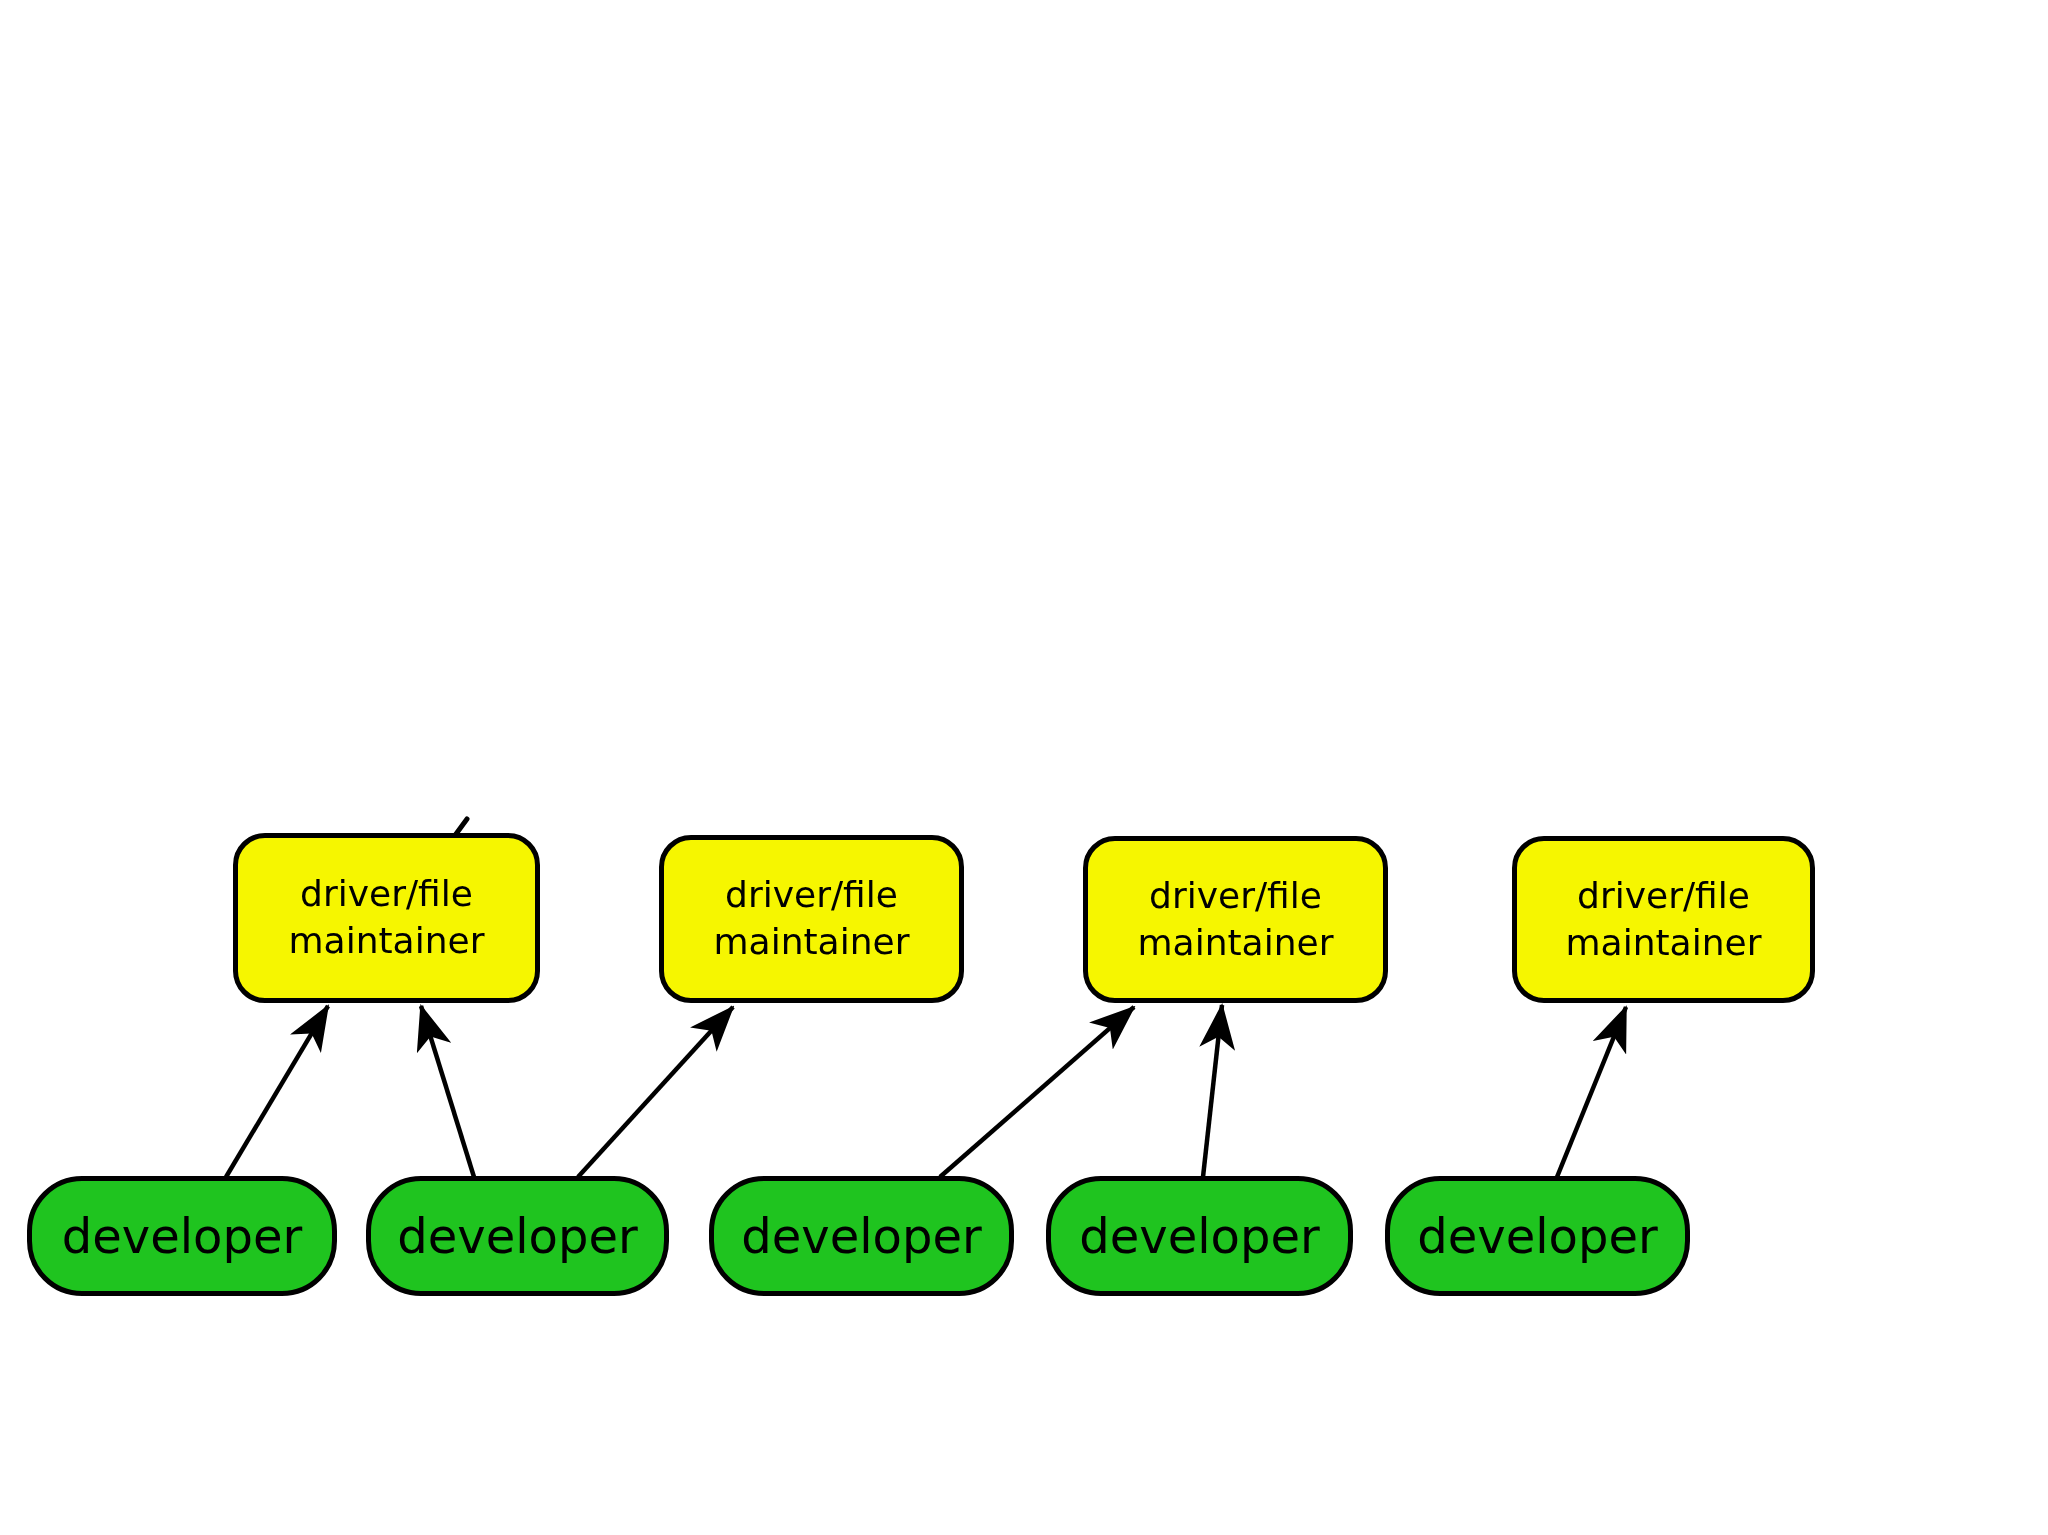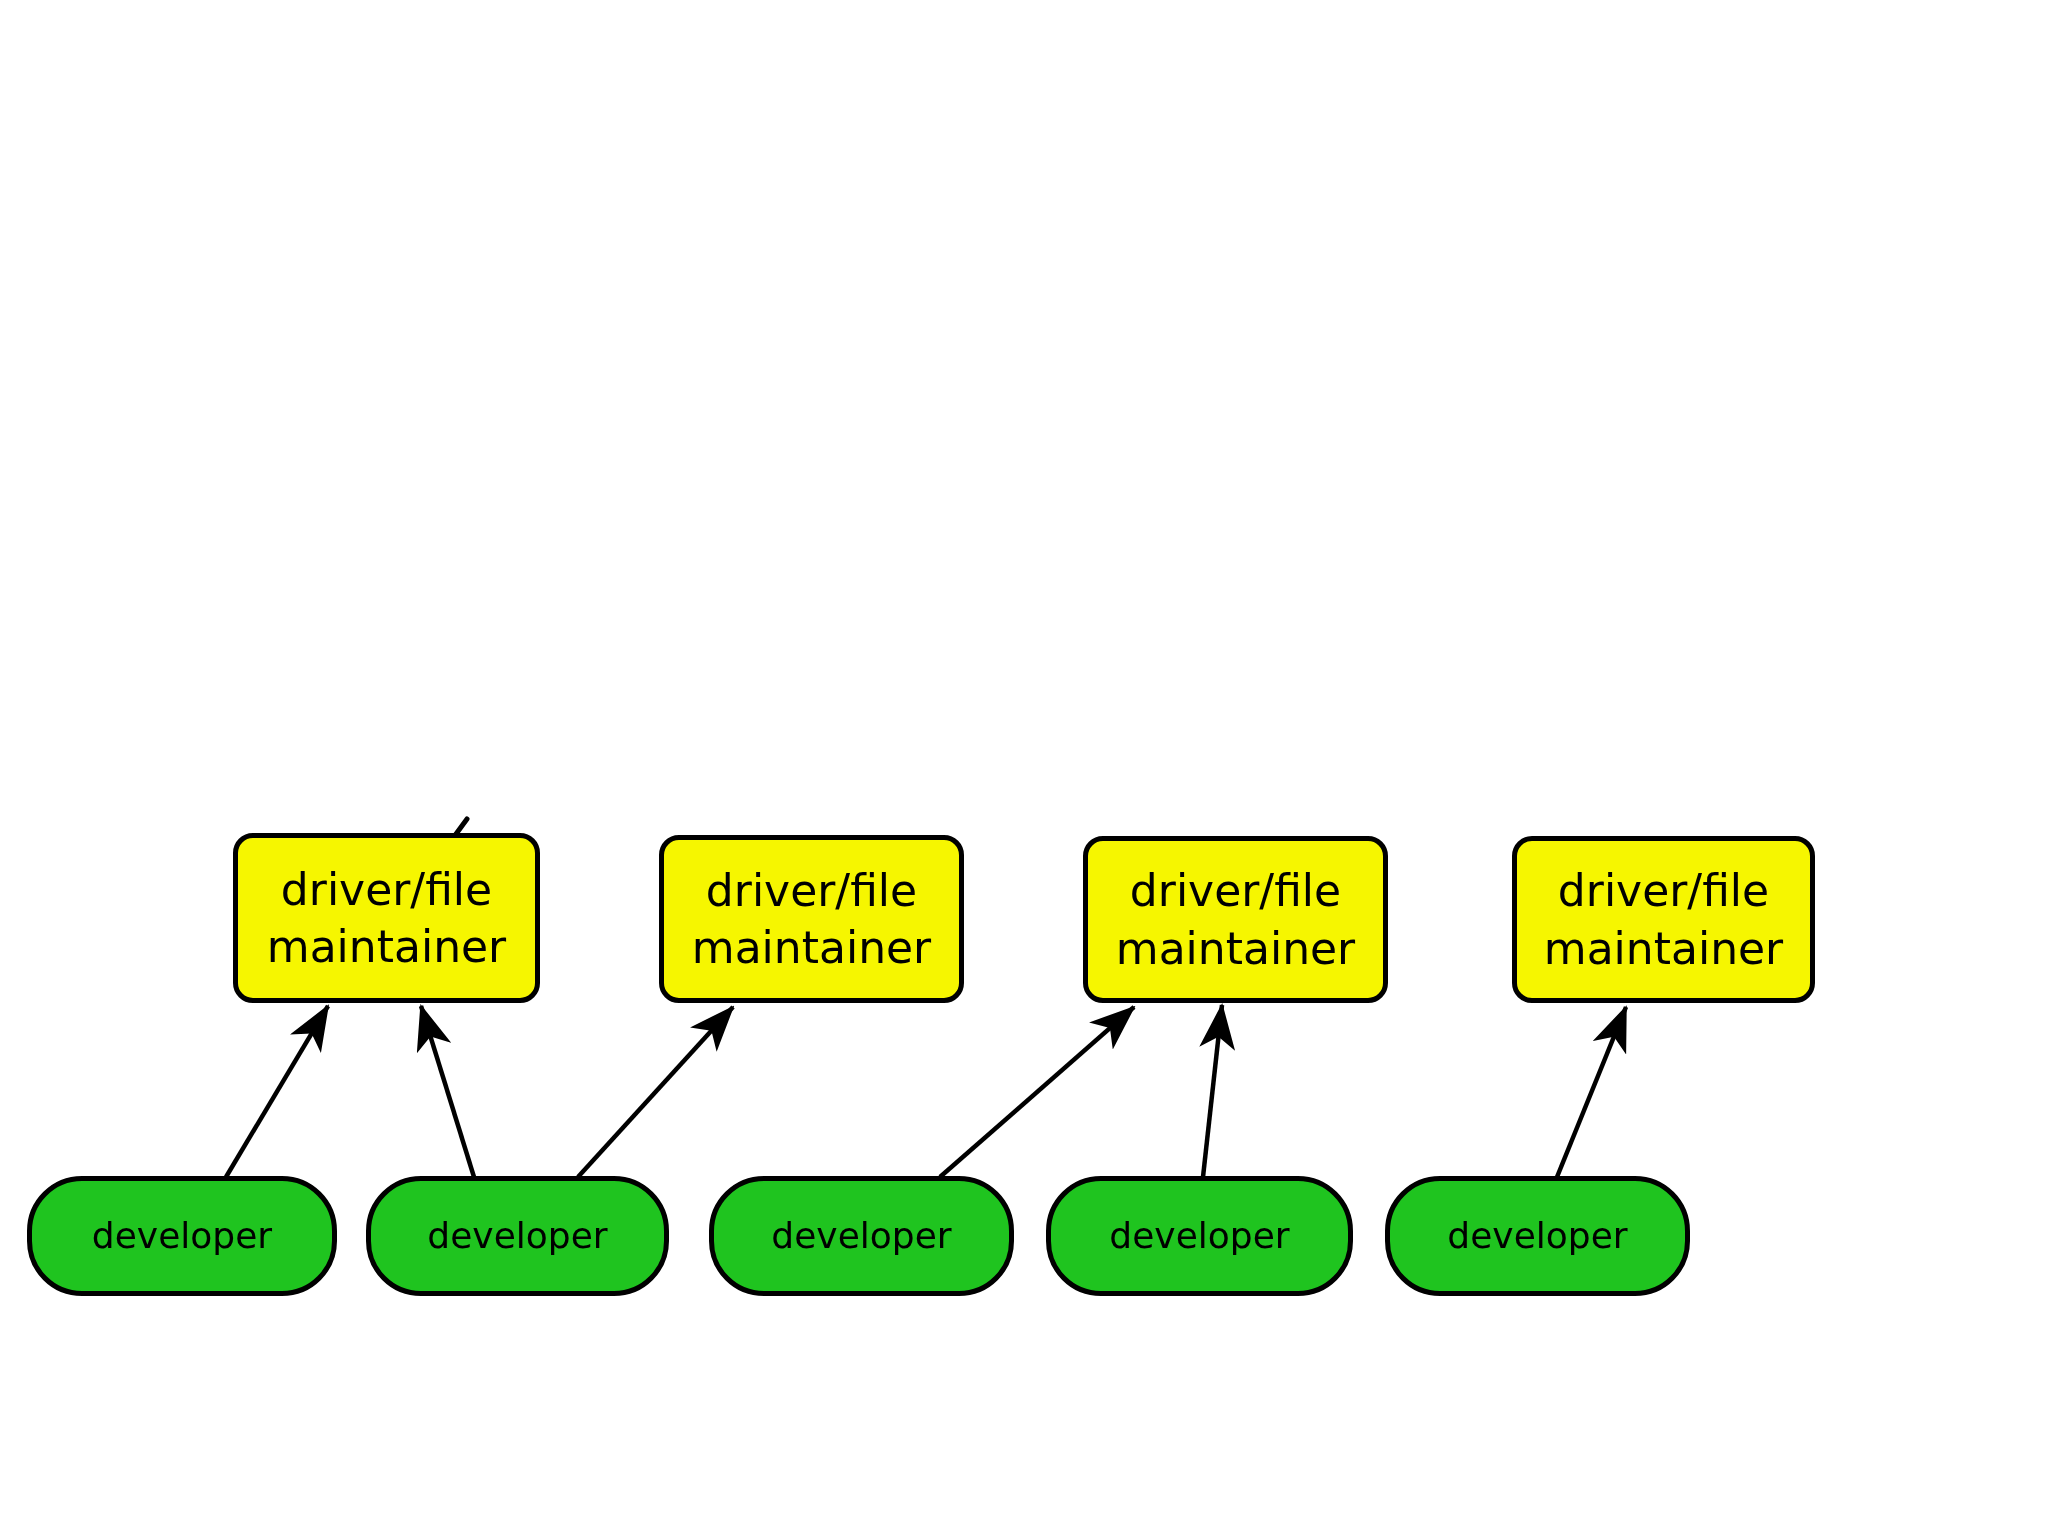--- a/index.html
+++ b/index.html
@@ -28,26 +28,26 @@
     border: 5px solid #000;
     display: flex;
     flex-direction: column;
     align-items: center;
     justify-content: center;
     text-align: center;
     color: #000;
     line-height: 1.3;
   }
   .node.maintainer {
-    border-radius: 20px;
-    font-size: 44px;
+    border-radius: 32px;
+    font-size: 36px;
   }
   .node.developer {
     border-radius: 55px;
-    font-size: 36px;
+    font-size: 48px;
   }
   .node span {
     display: block;
     white-space: nowrap;
   }
 </style>
 </head>
 <body>
 
 <div class="canvas">

